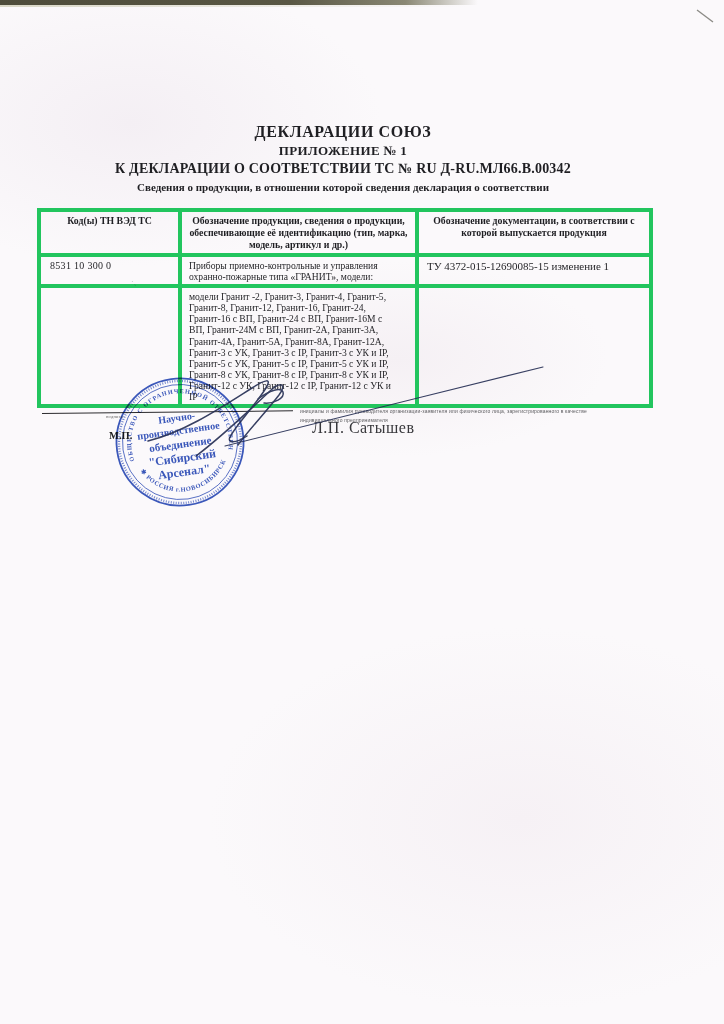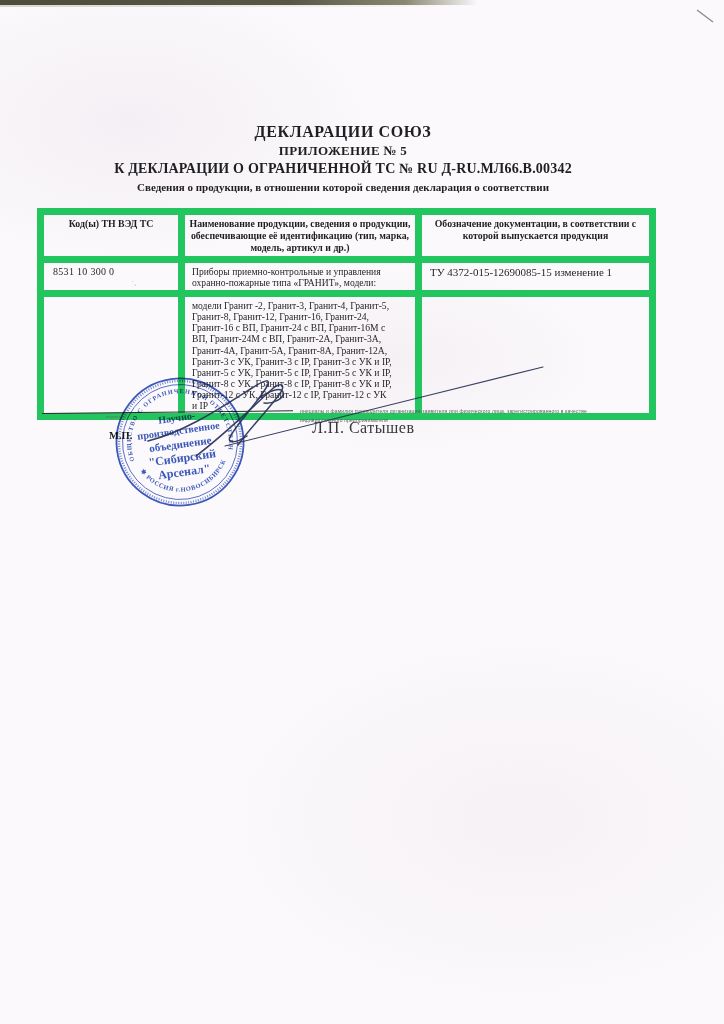--- a/index.html
+++ b/index.html
@@ -19,21 +19,21 @@
   .scan-top2{position:absolute;left:0;top:5px;width:520px;height:2px;
     background:linear-gradient(to right,#d9d7c6 0%,rgba(250,248,250,0) 90%);}
   
   .titles{position:absolute;left:37px;top:122px;width:612px;text-align:center;color:#1f1f23;}
   .t1{font-size:16px;font-weight:bold;letter-spacing:.6px;line-height:1.25;}
   .t2{font-size:13px;font-weight:bold;letter-spacing:.3px;line-height:1.4;}
   .t3{font-size:14px;font-weight:bold;letter-spacing:.2px;line-height:1.35;}
   .t4{font-size:11px;font-weight:bold;line-height:1.6;}
   
   table.doc{position:absolute;left:37px;top:208px;width:612px;border-collapse:collapse;table-layout:fixed;color:#26262a;}
-  table.doc th,table.doc td{border:7px solid #22c55e;vertical-align:top;}
+  table.doc th,table.doc td{border:4px solid #22c55e;vertical-align:top;}
   table.doc th{font-size:9.8px;font-weight:bold;text-align:center;padding:3px 4px 2px;line-height:1.22;color:#1e1e22;}
   table.doc thead tr{height:40px;}
   tr.r1{height:24px;}
   tr.r2{height:95px;}
   td.code{font-size:10px;padding:3px 4px 0 9px;letter-spacing:.3px;}
   td.name{font-size:9.6px;padding:3px 22px 2px 7px;line-height:1.16;}
   td.doccol{font-size:11px;padding:3px 16px 0 8px;}
   
   .mp{position:absolute;left:109px;top:430px;font-size:10.5px;font-weight:bold;color:#222;}
   .podpis{position:absolute;left:106px;top:414px;font-size:4.5px;color:#6a6a6a;letter-spacing:.2px;}
@@ -49,35 +49,35 @@
 </head>
 <body>
 
 <div class="page">
 
   <div class="scan-top"></div>
   <div class="scan-top2"></div>
 
   <div class="titles">
     <div class="t1">ДЕКЛАРАЦИИ СОЮЗ</div>
-    <div class="t2">ПРИЛОЖЕНИЕ № 5</div>
-    <div class="t3">К ДЕКЛАРАЦИИ О ОГРАНИЧЕННОЙ ТС № RU Д-RU.МЛ66.В.00342</div>
+    <div class="t2">ПРИЛОЖЕНИЕ № 1</div>
+    <div class="t3">К ДЕКЛАРАЦИИ О СООТВЕТСТВИИ ТС № RU Д-RU.МЛ66.В.00342</div>
     <div class="t4">Сведения о продукции, в отношении которой сведения декларация о соответствии</div>
   </div>
 
   <table class="doc">
     <colgroup>
         <col style="width:141px">
         <col style="width:237px">
         <col style="width:234px">
       </colgroup>
     <thead>
       <tr>
         <th>Код(ы) ТН ВЭД ТС</th>
-        <th>Наименование продукции, сведения о продукции, обеспечивающие её идентификацию (тип, марка, модель, артикул и др.)</th>
+        <th>Обозначение продукции, сведения о продукции, обеспечивающие её идентификацию (тип, марка, модель, артикул и др.)</th>
         <th>Обозначение документации, в соответствии с которой выпускается продукция</th>
       </tr>
     </thead>
     <tbody>
       <tr class="r1">
         <td class="code">8531 10 300 0</td>
         <td class="name">Приборы приемно-контрольные и управления охранно-пожарные типа «ГРАНИТ», модели:</td>
         <td class="doccol">ТУ 4372-015-12690085-15 изменение 1</td>
       </tr>
       <tr class="r2">

